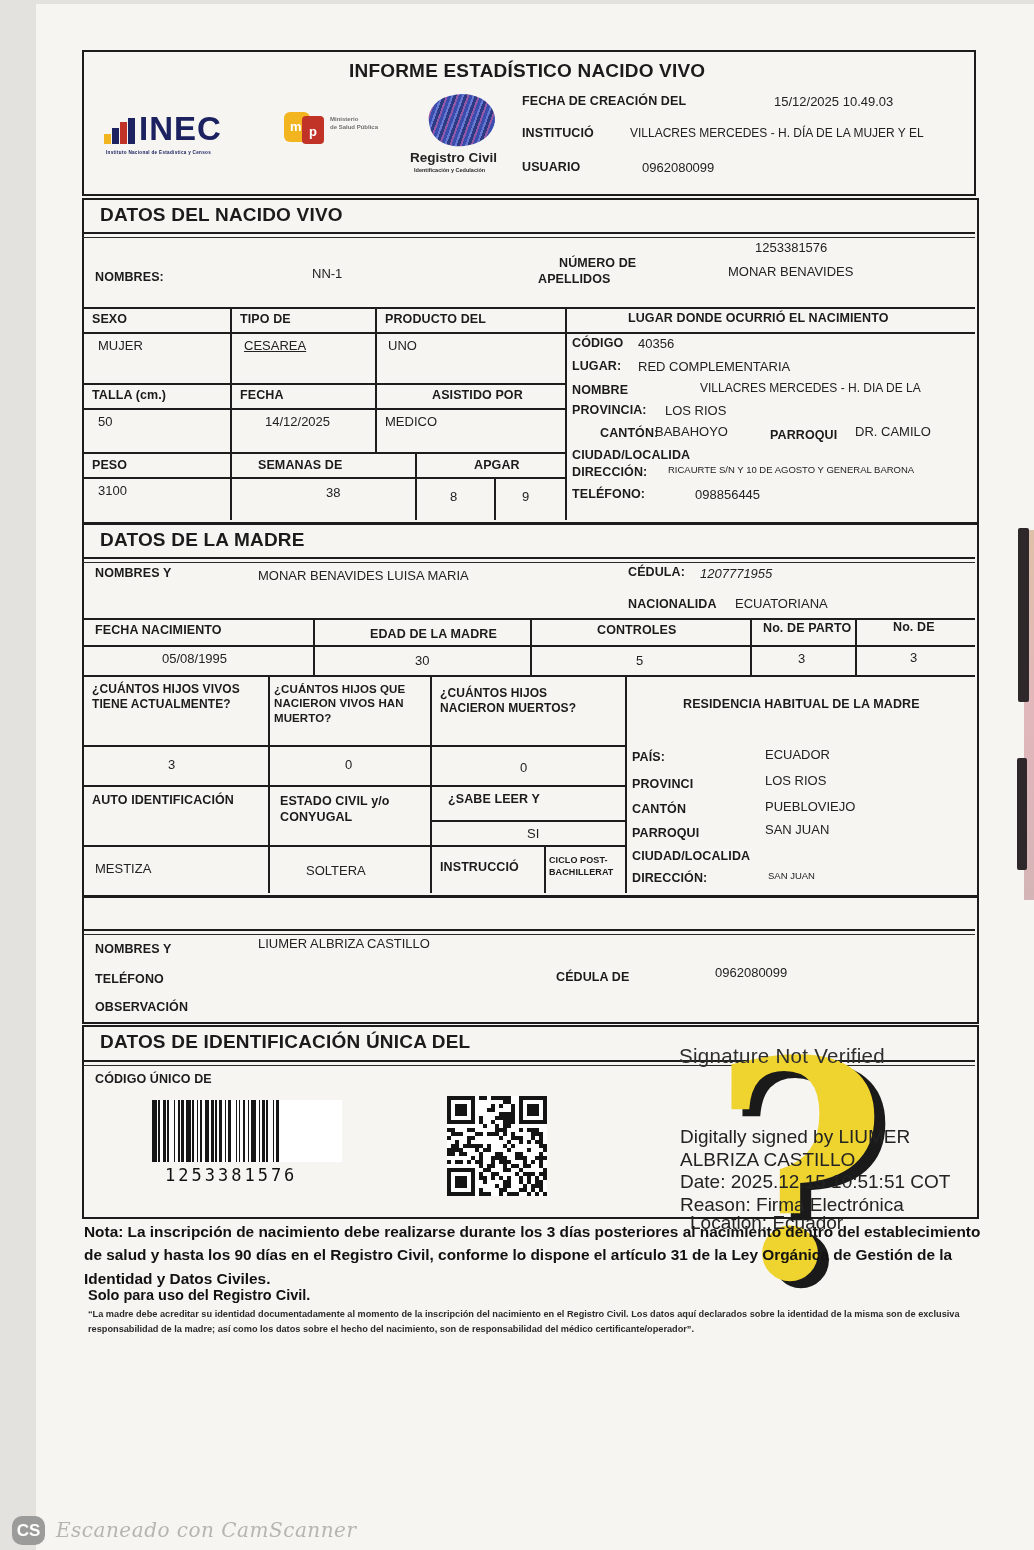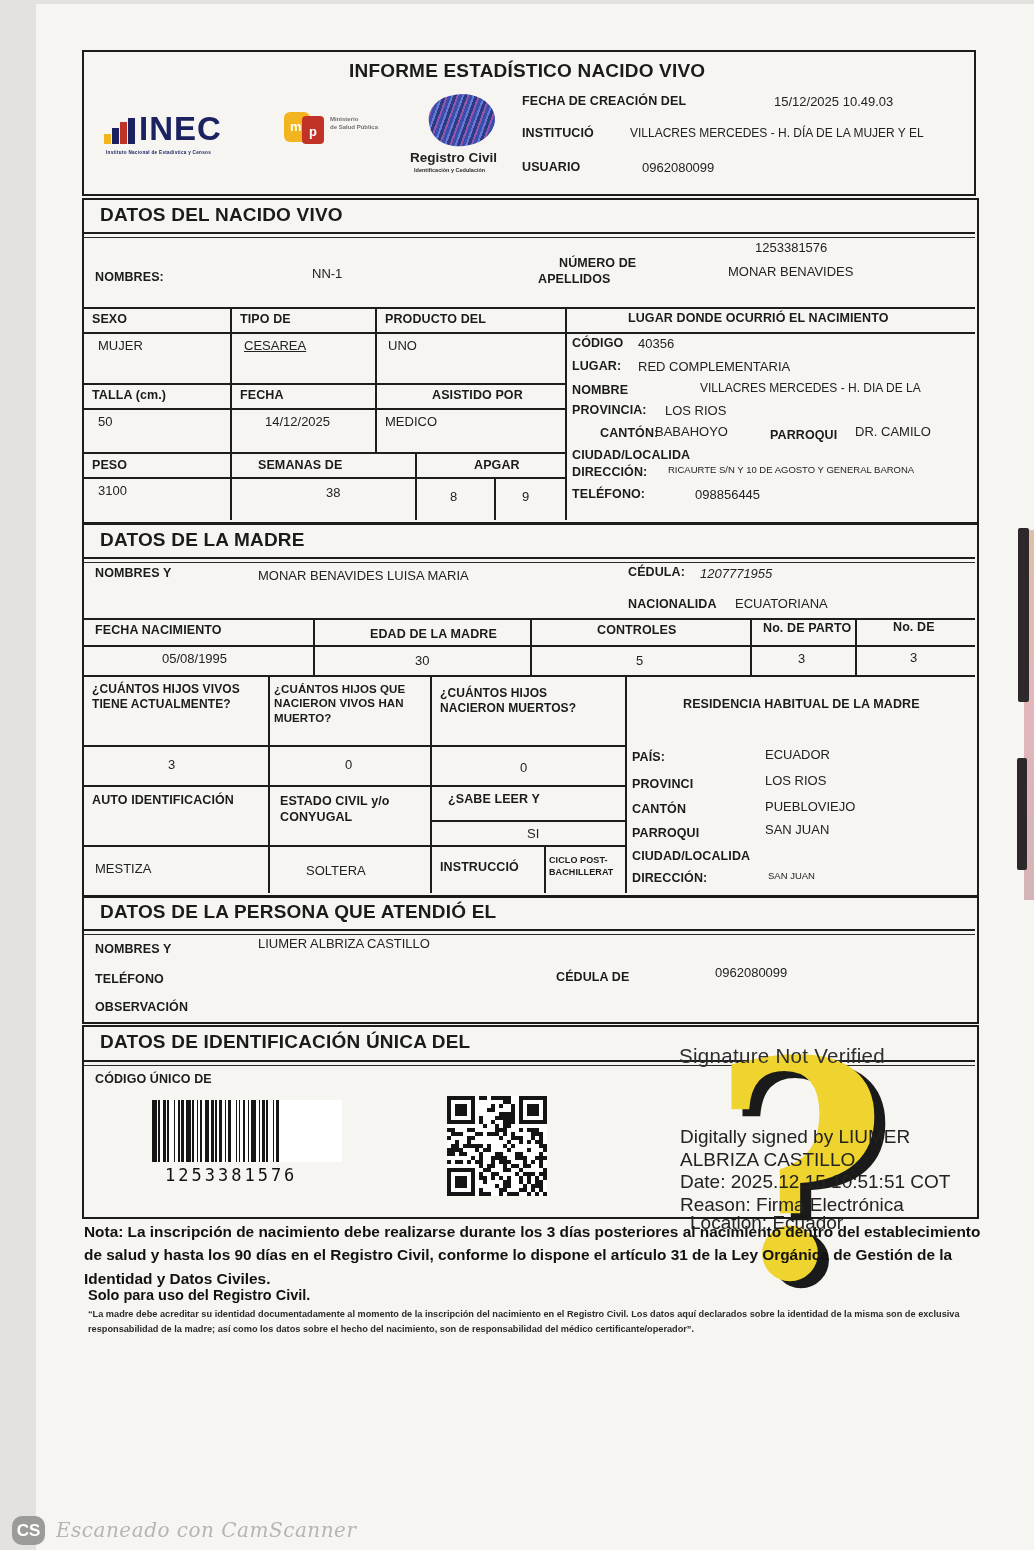--- a/index.html
+++ b/index.html
@@ -228,21 +228,20 @@
   <div class="v" style="left:765px;top:773px;">LOS RIOS</div>
   <div class="l" style="left:632px;top:802px;">CANTÓN</div>
   <div class="v" style="left:765px;top:799px;">PUEBLOVIEJO</div>
   <div class="l" style="left:632px;top:826px;">PARROQUI</div>
   <div class="v" style="left:765px;top:822px;">SAN JUAN</div>
   <div class="l" style="left:632px;top:849px;">CIUDAD/LOCALIDA</div>
   <div class="l" style="left:632px;top:871px;">DIRECCIÓN:</div>
   <div class="v tiny" style="left:768px;top:870px;">SAN JUAN</div>
 
   <div class="box" style="left:82px;top:896px;width:893px;height:124px;"></div>
-  <div class="sec-title" style="left:100px;top:901px;">DATOS DE LA PERSONA QUE ATENDIÓ EL</div>
   <div class="hl" style="left:82px;top:929px;width:893px;"></div>
   <div class="hl thin" style="left:82px;top:934px;width:893px;"></div>
   <div class="l" style="left:95px;top:942px;">NOMBRES Y</div>
   <div class="v" style="left:258px;top:936px;">LIUMER ALBRIZA CASTILLO</div>
   <div class="l" style="left:95px;top:972px;">TELÉFONO</div>
   <div class="l" style="left:556px;top:970px;">CÉDULA DE</div>
   <div class="v" style="left:715px;top:965px;">0962080099</div>
   <div class="l" style="left:95px;top:1000px;">OBSERVACIÓN</div>
 
   <div class="box" style="left:82px;top:1025px;width:893px;height:190px;"></div>

